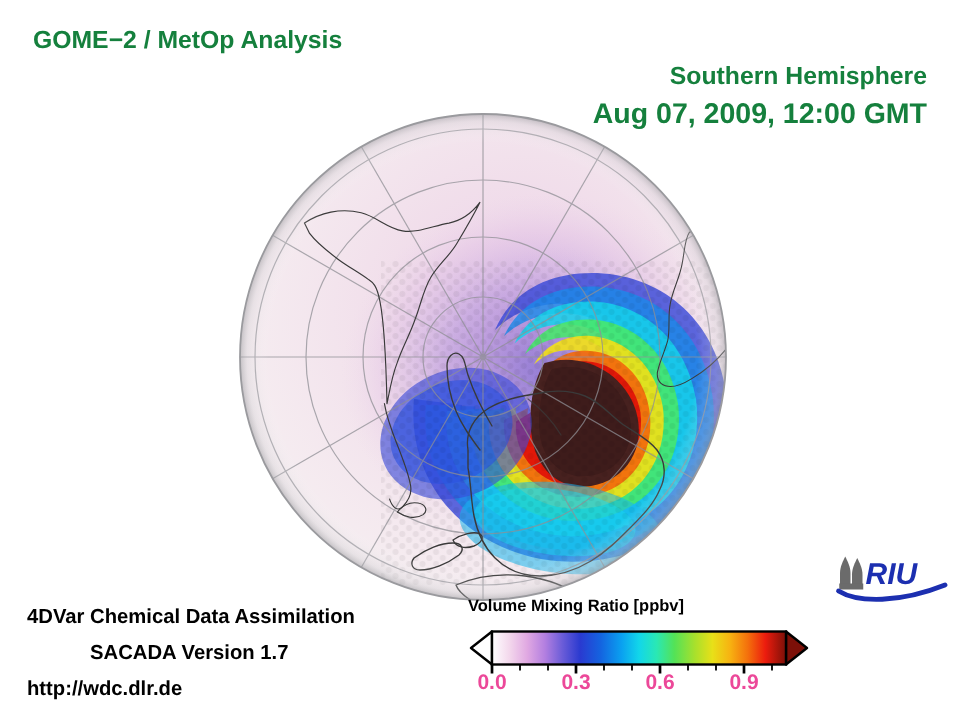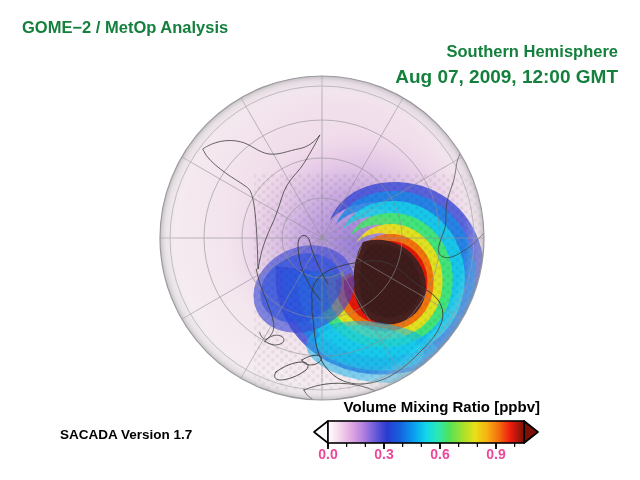--- a/index.html
+++ b/index.html
@@ -26,22 +26,22 @@
   #ftr2{top:427px;margin-left:42px;}
   #ftr3{top:451px;}
 
   
   #globe-wrap{position:absolute;left:158px;top:74px;width:328px;height:328px;}
   #globe-svg{display:block;}
 
   
   #cbar-block{position:absolute;left:312px;top:398px;width:228px;height:74px;}
   #cbar-title{
-    position:absolute;left:0;top:0;width:228px;text-align:right;
-    font-size:15px;font-weight:bold;color:#000;white-space:nowrap;
+    position:absolute;left:0;top:0;width:228px;text-align:left;
+    font-size:11px;font-weight:bold;color:#000;white-space:nowrap;
   }
   #cbar-svg{position:absolute;left:0;top:22px;}
   .cbar-tick-label{
     position:absolute;top:48px;font-size:14px;font-weight:bold;color:#ec4899;
     transform:translateX(-50%);
   }
 
   
   #riu-logo{position:absolute;left:556px;top:369px;width:78px;height:34px;}
   #dlr-logo{position:absolute;left:566px;top:410px;width:66px;height:62px;}
@@ -304,21 +304,23 @@
                    C 126 276, 120 275, 118 270 Z" transform="translate(26,16) scale(1.0)"></path>
         </g>
 
         <circle cx="164" cy="164" r="162" fill="url(#limbG)"></circle>
       </g>
 
       <circle cx="164" cy="164" r="162" fill="none" stroke="#9a9a9e" stroke-width="1.2"></circle>
     </svg>
   </div>
 
+  <div class="ftr" id="ftr1">4DVar Chemical Data Assimilation</div>
   <div class="ftr" id="ftr2">SACADA Version 1.7</div>
+  <div class="ftr" id="ftr3">http://wdc.dlr.de</div>
 
   <div id="cbar-block">
     <div id="cbar-title">Volume Mixing Ratio [ppbv]</div>
 
     <svg id="cbar-svg" width="228" height="30" viewBox="0 0 228 30">
       <defs>
         <linearGradient id="cbGrad" x1="0" y1="0" x2="1" y2="0" id-holder="gradient-stops-injected">
             <stop offset="0%" stop-color="#ffffff"></stop>
             <stop offset="6%" stop-color="#f3d7ec"></stop>
             <stop offset="12%" stop-color="#e0a8e2"></stop>
@@ -365,15 +367,29 @@
     </svg>
 
     <div id="cbar-ticklabels">
         <div class="cbar-tick-label" style="left: 16px;">0.0</div>
         <div class="cbar-tick-label" style="left: 72px;">0.3</div>
         <div class="cbar-tick-label" style="left: 128px; text-align: center;">0.6</div>
         <div class="cbar-tick-label" style="left: 184px;">0.9</div>
       </div>
   </div>
 
+  <div id="riu-logo">
+    <svg width="78" height="34" viewBox="0 0 78 34">
+
+      <g fill="#6b6b6b">
+        <path d="M4 22 L4 13 C4 9, 6 5, 7.5 2 C9 5, 11 9, 11 13 L11 22 Z"></path>
+        <path d="M12 22 L12 14 C12 10, 14 6, 15.5 3 C17 6, 19 10, 19 14 L19 22 Z"></path>
+        <rect x="3.5" y="20" width="16" height="4"></rect>
+      </g>
+
+      <text x="21" y="20" font-family="'Liberation Sans',sans-serif" font-size="20" font-weight="bold" font-style="italic" fill="#1c2fb0">RIU</text>
+
+      <path d="M3 25 C 16 33, 44 33, 74 21" fill="none" stroke="#1c2fb0" stroke-width="3.2" stroke-linecap="round"></path>
+    </svg>
+  </div>
 
 
 </div>
 
 </body></html>

